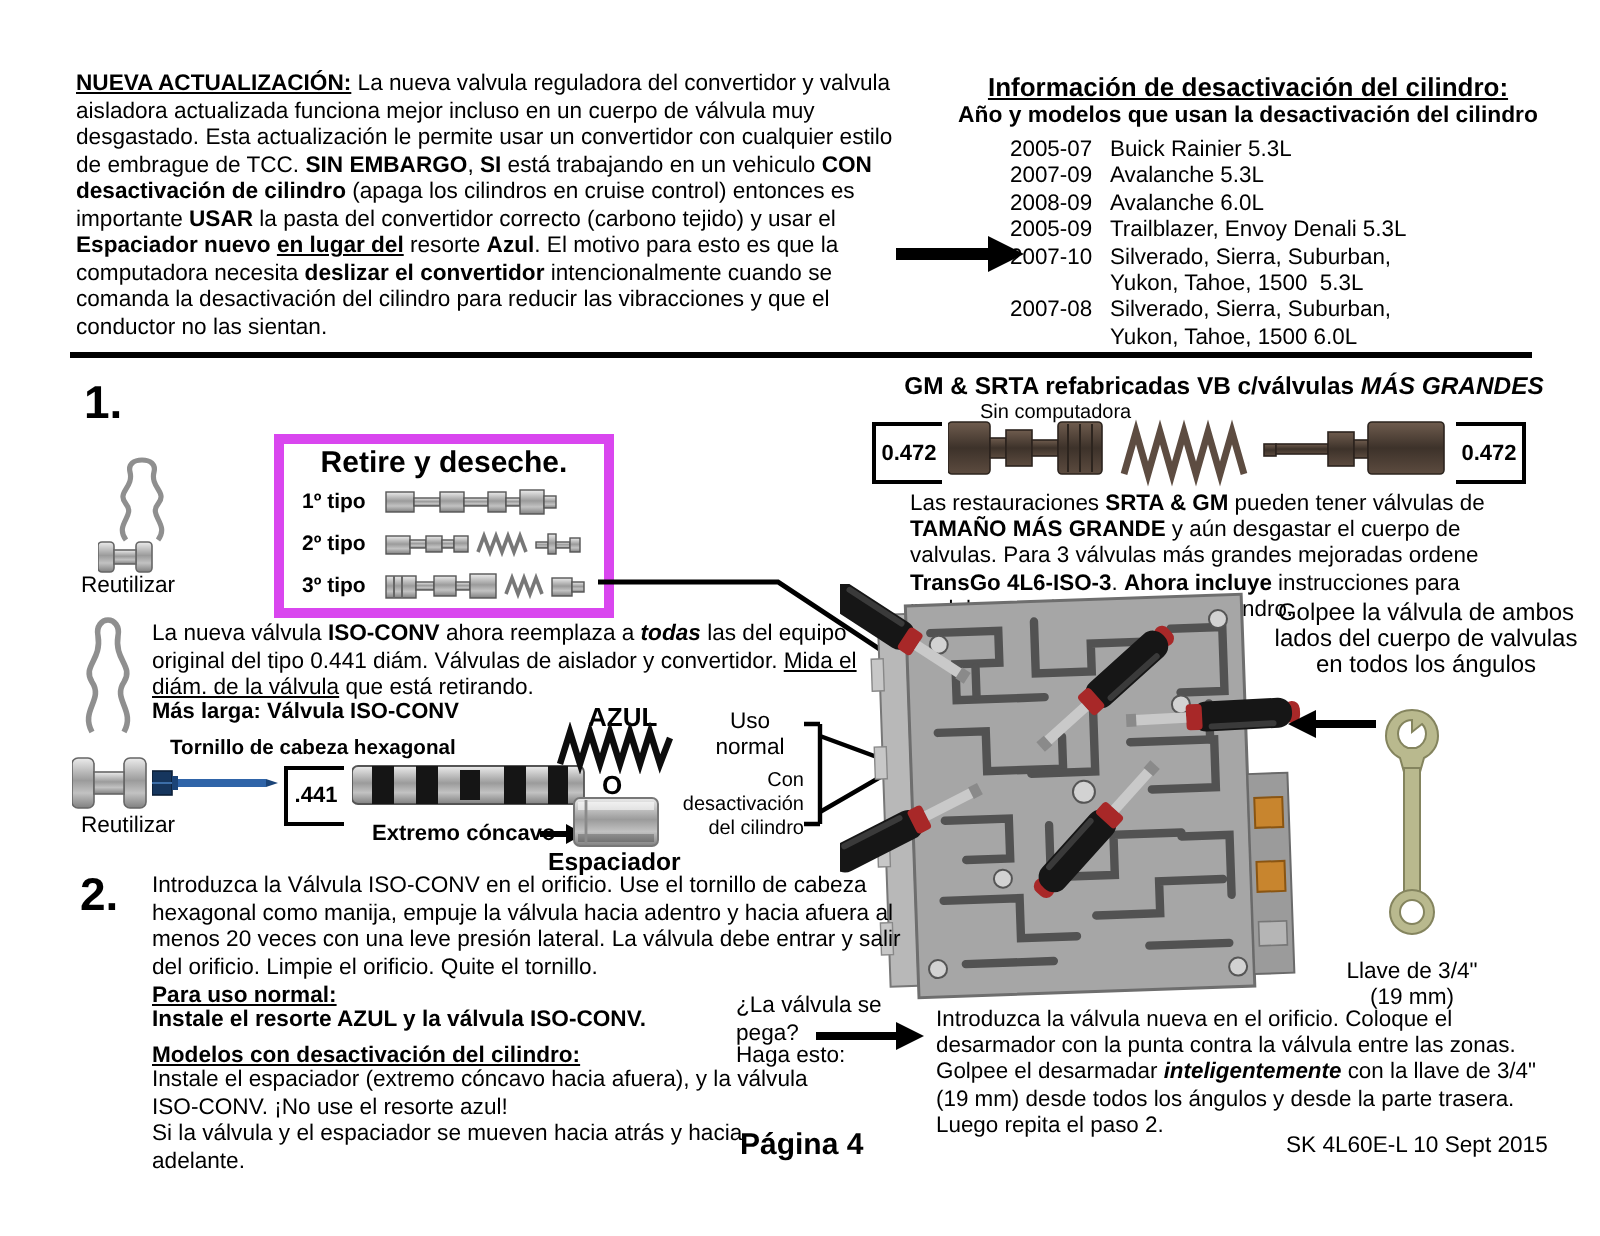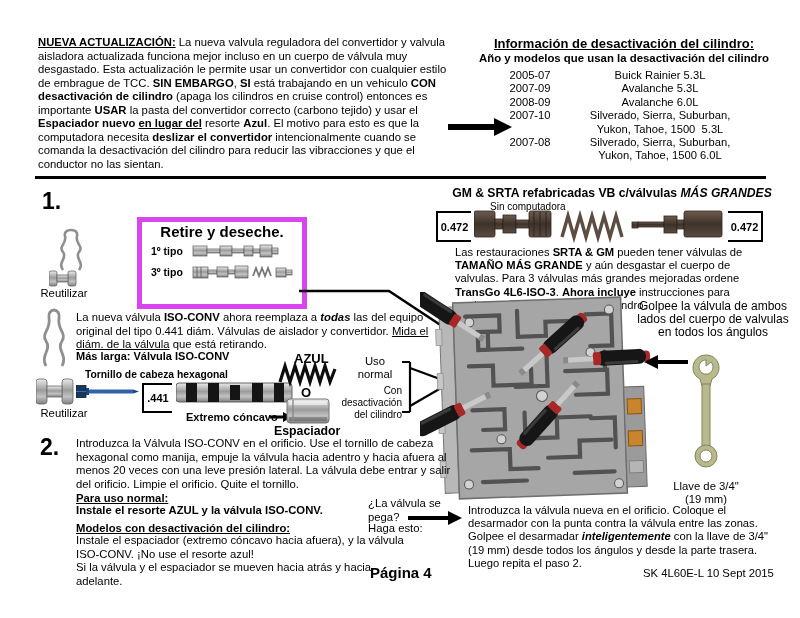--- a/index.html
+++ b/index.html
@@ -15,21 +15,21 @@
   .divider{background:#000;height:3px;}
   
   .meas-l{border-left:2px solid #000;border-top:2px solid #000;border-bottom:2px solid #000;}
   .meas-r{border-right:2px solid #000;border-top:2px solid #000;border-bottom:2px solid #000;}
   .meas{display:flex;align-items:center;justify-content:center;font-weight:bold;font-size:11px;}
   
   .dbox{border:5px solid #d946ef;background:#fff;}
   .dbox-title{font-weight:bold;font-size:15px;text-align:center;margin-top:1px;}
   .trow{display:flex;align-items:center;height:21px;padding-left:9px;}
   .tlabel{width:40px;font-size:10.5px;font-weight:bold;flex:none;}
-  .model-row{display:flex;font-size:11.2px;line-height:13.4px;margin-bottom:0px;text-align:center;}
+  .model-row{display:flex;font-size:11.2px;line-height:13.4px;margin-bottom:0px;}
   .years{width:50px;flex:none;}
   .vehicles{width:210px;white-space:pre-wrap;}
 </style>
 </head>
 <body>
 
 <svg width="0" height="0" style="position:absolute" aria-hidden="true">
   <defs>
     <linearGradient id="met" x1="0" y1="0" x2="0" y2="1">
       <stop offset="0" stop-color="#ececec"></stop>
@@ -59,20 +59,24 @@
       </div>
     <div class="model-row">
       <span class="years">2007-09</span>
       <span class="vehicles">Avalanche 5.3L</span>
       </div>
     <div class="model-row">
       <span class="years">2008-09</span>
       <span class="vehicles">Avalanche 6.0L</span>
       </div>
     <div class="model-row">
+      <span class="years">2005-09</span>
+      <span class="vehicles">Trailblazer, Envoy Denali 5.3L</span>
+      </div>
+    <div class="model-row">
       <span class="years">2007-10</span>
       <span class="vehicles">Silverado, Sierra, Suburban,
 Yukon, Tahoe, 1500  5.3L</span>
       </div>
     <div class="model-row">
       <span class="years">2007-08</span>
       <span class="vehicles">Silverado, Sierra, Suburban,
 Yukon, Tahoe, 1500 6.0L</span>
       </div>
   </div>
@@ -103,20 +107,39 @@
       <svg width="104" height="18">
         <g fill="url(#met)" stroke="#555" stroke-width="0.7">
           <rect x="2" y="4" width="14" height="10"></rect>
             <rect x="16" y="7" width="13" height="4"></rect>
           <rect x="29" y="4" width="12" height="10"></rect>
             <rect x="41" y="7" width="12" height="4"></rect>
           <rect x="53" y="4" width="9" height="10"></rect>
             <rect x="62" y="7" width="7" height="4"></rect>
           <rect x="69" y="3" width="12" height="12"></rect>
             <rect x="81" y="6" width="6" height="6"></rect>
+        </g>
+      </svg>
+    </div>
+    <div class="trow">
+      <span class="tlabel">2º tipo</span>
+      <svg width="104" height="18">
+        <g fill="url(#met)" stroke="#555" stroke-width="0.7">
+          <rect x="2" y="5" width="12" height="9"></rect>
+            <rect x="14" y="7" width="8" height="4"></rect>
+          <rect x="22" y="5" width="8" height="8"></rect>
+            <rect x="30" y="7" width="6" height="4"></rect>
+          <rect x="36" y="5" width="7" height="8"></rect>
+        </g>
+        <path d="M48,13 L51,5 L54,13 L57,5 L60,13 L63,5 L66,13 L69,5 L72,13" fill="none" stroke="#777" stroke-width="1.8"></path>
+        <g fill="url(#met)" stroke="#555" stroke-width="0.7">
+          <rect x="77" y="8" width="6" height="3"></rect>
+            <rect x="83" y="4" width="4" height="10"></rect>
+          <rect x="87" y="8" width="7" height="3"></rect>
+            <rect x="94" y="6" width="5" height="7"></rect>
         </g>
       </svg>
     </div>
     <div class="trow">
       <span class="tlabel">3º tipo</span>
       <svg width="104" height="18">
         <g fill="url(#met)" stroke="#555" stroke-width="0.7">
           <rect x="2" y="4" width="15" height="11"></rect>
             <rect x="17" y="7" width="9" height="4"></rect>
           <rect x="26" y="4" width="11" height="10"></rect>

